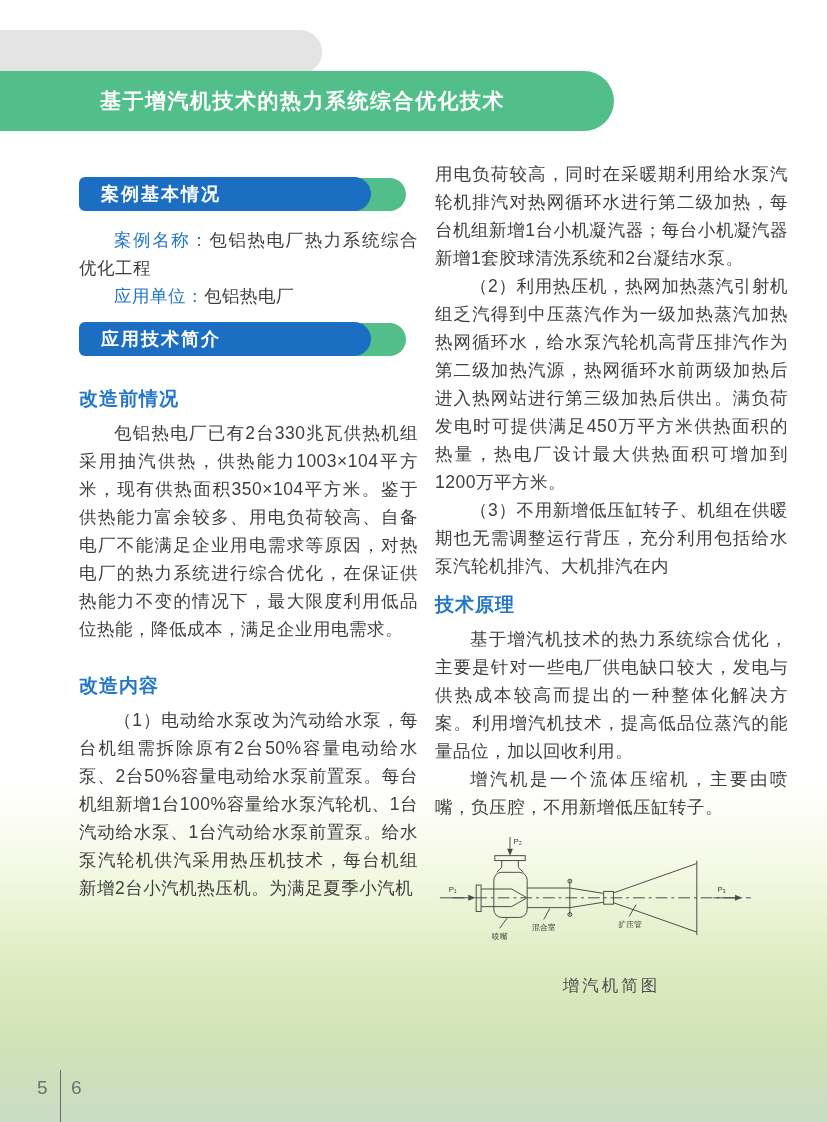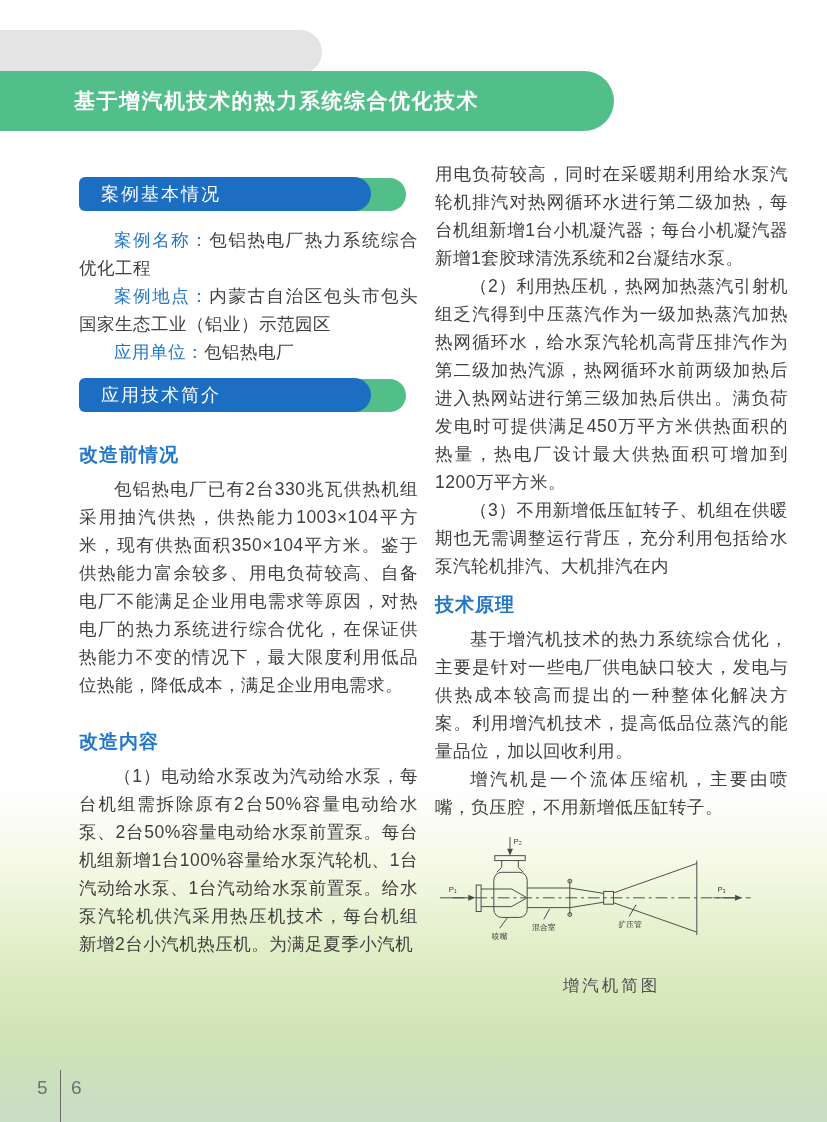--- a/index.html
+++ b/index.html
@@ -15,38 +15,38 @@
     position:absolute; left:0; top:30px; width:322px; height:44px;
     background:#e4e4e4; border-radius:0 22px 22px 0;
   }
   .hdr-green {
     position:absolute; left:0; top:71px; width:614px; height:60px;
     background:#52bf8b; border-radius:0 30px 30px 0;
     display:flex; align-items:center;
   }
   .hdr-green h1 {
     color:#ffffff; font-size:21px; font-weight:bold; letter-spacing:1.5px;
-    padding-left:74px; white-space:nowrap;
+    padding-left:100px; white-space:nowrap;
   }
   
   .col-left  { position:absolute; left:79px;  top:177px; width:339px; }
   .col-right { position:absolute; left:435px; top:160px; width:353px; }
   
   .banner { position:relative; height:34px; width:327px; }
   .banner .accent {
     position:absolute; left:232px; top:1px; width:95px; height:33px;
     background:#52bf8b; border-radius:17px;
   }
   .banner .bar {
     position:absolute; left:0; top:0; width:292px; height:34px;
     background:#1c6ec2; border-radius:6px 17px 17px 6px;
     display:flex; align-items:center;
   }
   .banner .bar span {
-    color:#ffffff; font-size:18px; font-weight:normal; letter-spacing:2px; padding-left:22px;
+    color:#ffffff; font-size:18px; font-weight:bold; letter-spacing:2px; padding-left:22px;
   }
   .banner.b2 { margin-top:12px; }
   
   .info-block { margin-top:15px; }
   .info-item {
     font-size:17.5px; line-height:28px; color:#3f3f3f;
     text-indent:2em; text-align:justify; letter-spacing:0.5px;
   }
   .info-label { color:#2277c8; font-weight:normal; }
   
@@ -92,21 +92,20 @@
 
     <div class="banner">
       <div class="accent"></div>
       <div class="bar">
         <span>案例基本情况</span>
       </div>
     </div>
 
     <div class="info-block">
       <p class="info-item"><span class="info-label">案例名称：</span><span>包铝热电厂热力系统综合优化工程</span></p>
-      <p class="info-item"><span class="info-label">案例地点：</span><span>内蒙古自治区包头市包头国家生态工业（铝业）示范园区</span></p>
       <p class="info-item"><span class="info-label">应用单位：</span><span>包铝热电厂</span></p>
     </div>
 
     <div class="banner b2">
       <div class="accent"></div>
       <div class="bar">
         <span>应用技术简介</span>
       </div>
     </div>
 

